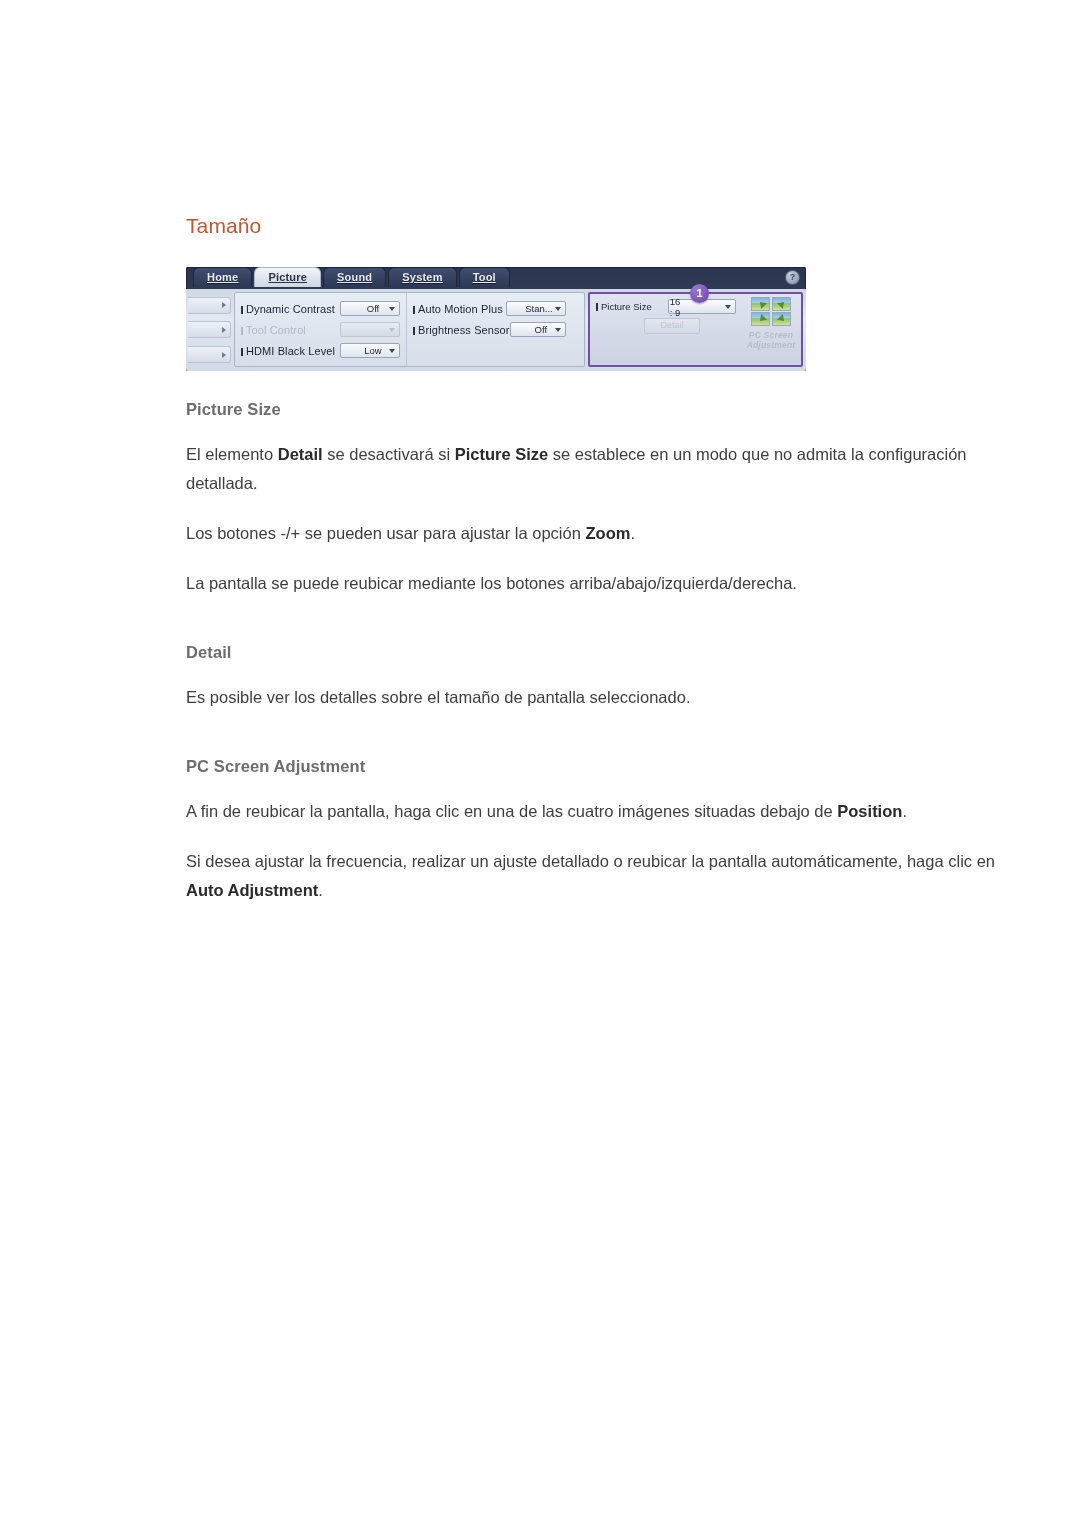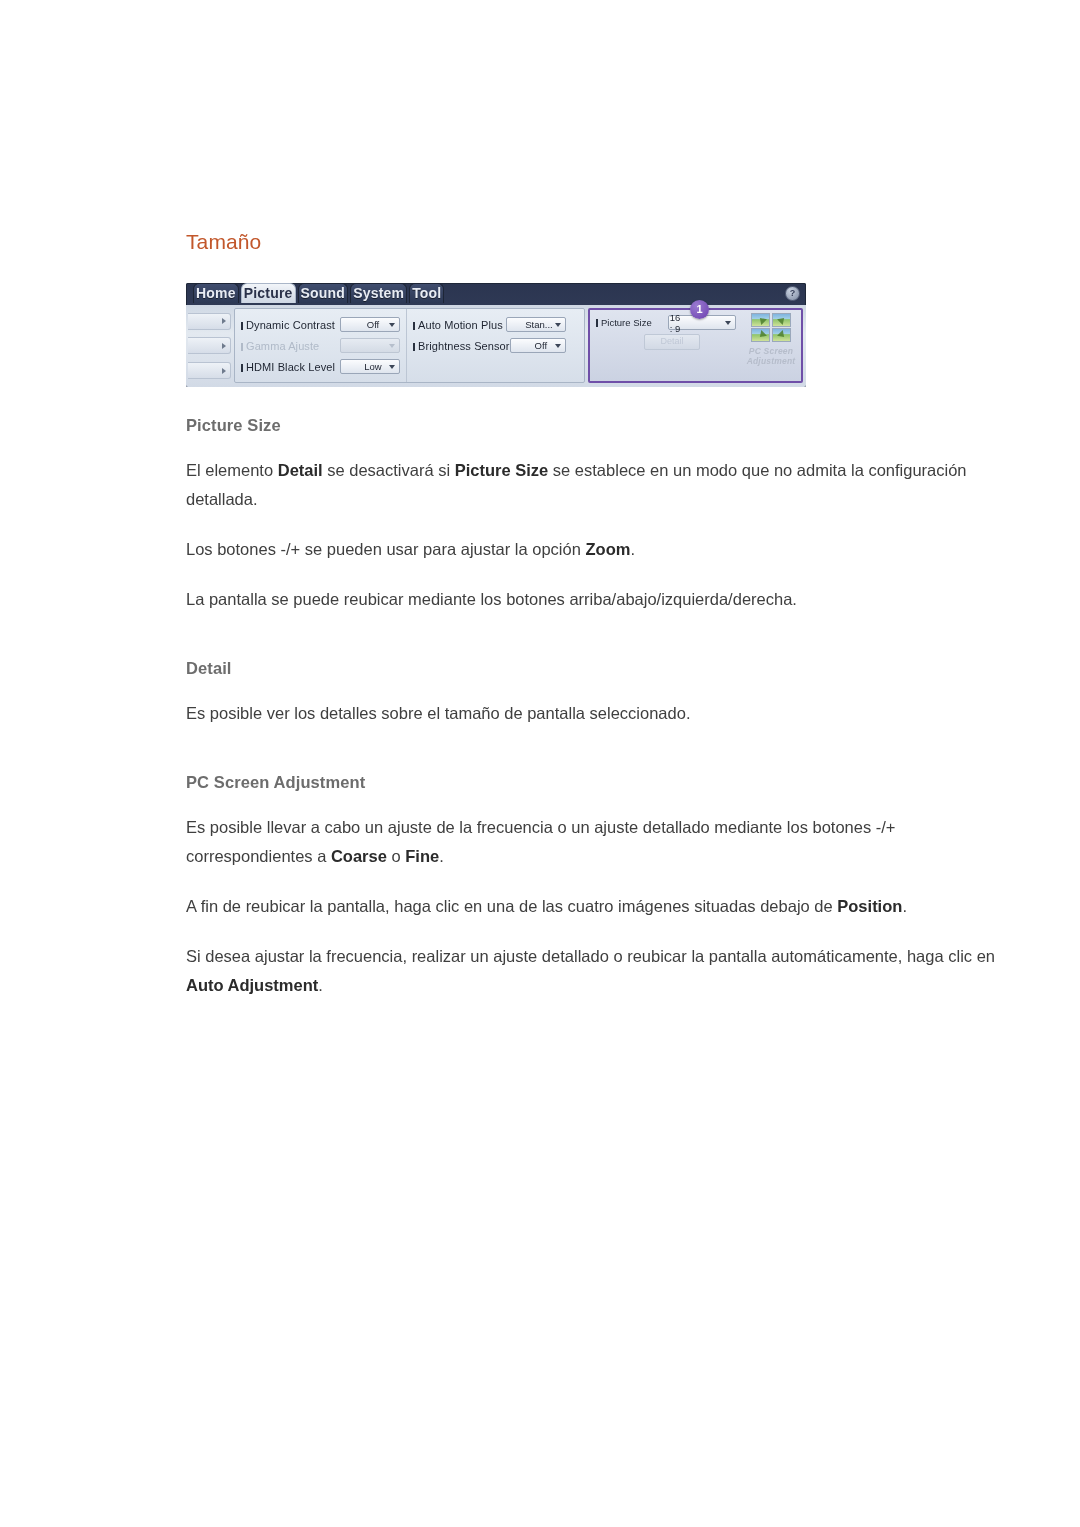--- a/index.html
+++ b/index.html
@@ -28,21 +28,21 @@
     left: 186px;
     top: 214px;
     width: 820px;
   }
 
   
   .h1-title {
     font-size: 21px;
     font-weight: 400;
     color: #c2572b;
-    margin: 16px 0 29px 0;
+    margin: 0 0 29px 0;
     letter-spacing: 0.1px;
   }
 
   .h2-title {
     font-size: 16.5px;
     font-weight: bold;
     color: #6d6d6d;
     margin: 0 0 21px 0;
     letter-spacing: 0.1px;
   }
@@ -79,32 +79,33 @@
     height: 22px;
     width: 100%;
     display: flex;
     align-items: flex-start;
     padding-left: 7px;
     box-sizing: border-box;
   }
   .osd-tab {
     height: 19px;
     line-height: 19px;
-    padding: 0 2px;
+    padding: 0 13px;
     margin-right: 2px;
-    font-size: 14px;
+    font-size: 11px;
     font-weight: bold;
     color: #e8ecf4;
     background: linear-gradient(180deg, #404d6e 0%, #2c3854 100%);
     border-radius: 6px 6px 0 0;
     border: 1px solid #1d2536;
     border-bottom: none;
     text-shadow: 0 1px 0 rgba(0,0,0,.5);
     letter-spacing: .2px;
     white-space: nowrap;
+    text-decoration: underline;
   }
   .osd-tab.active {
     background: linear-gradient(180deg, #f2f5f9 0%, #cdd6e3 100%);
     color: #2a3149;
     text-shadow: none;
     border-color: #aab6c8;
   }
 
   .osd-help {
     position: absolute;
@@ -398,21 +399,21 @@
 
           <div class="osd-col c1">
             <div class="row">
               <span class="row-label"><span class="bar"></span><span>Dynamic Contrast</span></span>
               <span class="combo">
                 <span class="val">Off</span>
                 <span class="caret"></span>
               </span>
             </div>
             <div class="row disabled">
-              <span class="row-label"><span class="bar"></span><span>Gamma Ajuste</span></span>
+              <span class="row-label"><span class="bar"></span><span>Tool Control</span></span>
               <span class="combo disabled">
                 <span class="val"></span>
                 <span class="caret"></span>
               </span>
             </div>
             <div class="row">
               <span class="row-label"><span class="bar"></span><span>HDMI Black Level</span></span>
               <span class="combo">
                 <span class="val">Low</span>
                 <span class="caret"></span>
@@ -474,19 +475,18 @@
     <div id="sections">
         <div class="h2-title">Picture Size</div>
         <p class="para"><span>El elemento </span><b>Detail</b><span> se desactivará si </span><b>Picture Size</b><span> se establece en un modo que no admita la configuración detallada.</span></p>
         <p class="para"><span>Los botones -/+ se pueden usar para ajustar la opción </span><b>Zoom</b><span>.</span></p>
         <p class="para"><span>La pantalla se puede reubicar mediante los botones arriba/abajo/izquierda/derecha.</span></p>
         <div class="spacer-lg"></div>
         <div class="h2-title">Detail</div>
         <p class="para"><span>Es posible ver los detalles sobre el tamaño de pantalla seleccionado.</span></p>
         <div class="spacer-lg"></div>
         <div class="h2-title">PC Screen Adjustment</div>
-        <p class="para"><span>Es posible llevar a cabo un ajuste de la frecuencia o un ajuste detallado mediante los botones -/+ correspondientes a </span><b>Coarse</b><span> o </span><b>Fine</b><span>.</span></p>
         <p class="para"><span>A fin de reubicar la pantalla, haga clic en una de las cuatro imágenes situadas debajo de </span><b>Position</b><span>.</span></p>
         <p class="para"><span>Si desea ajustar la frecuencia, realizar un ajuste detallado o reubicar la pantalla automáticamente, haga clic en </span><b>Auto Adjustment</b><span>.</span></p>
       </div>
 
   </div>
 </div>
 
 </body></html>

